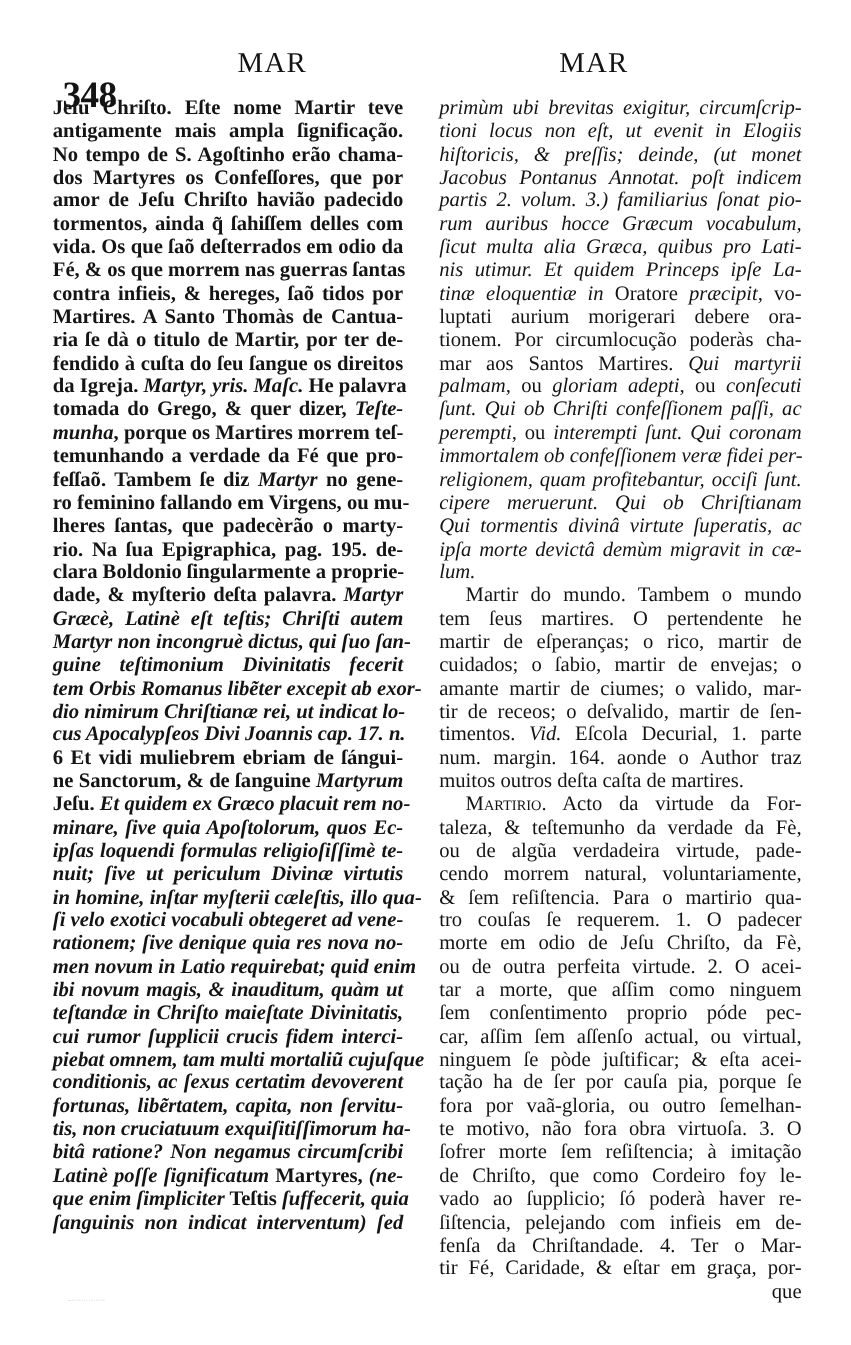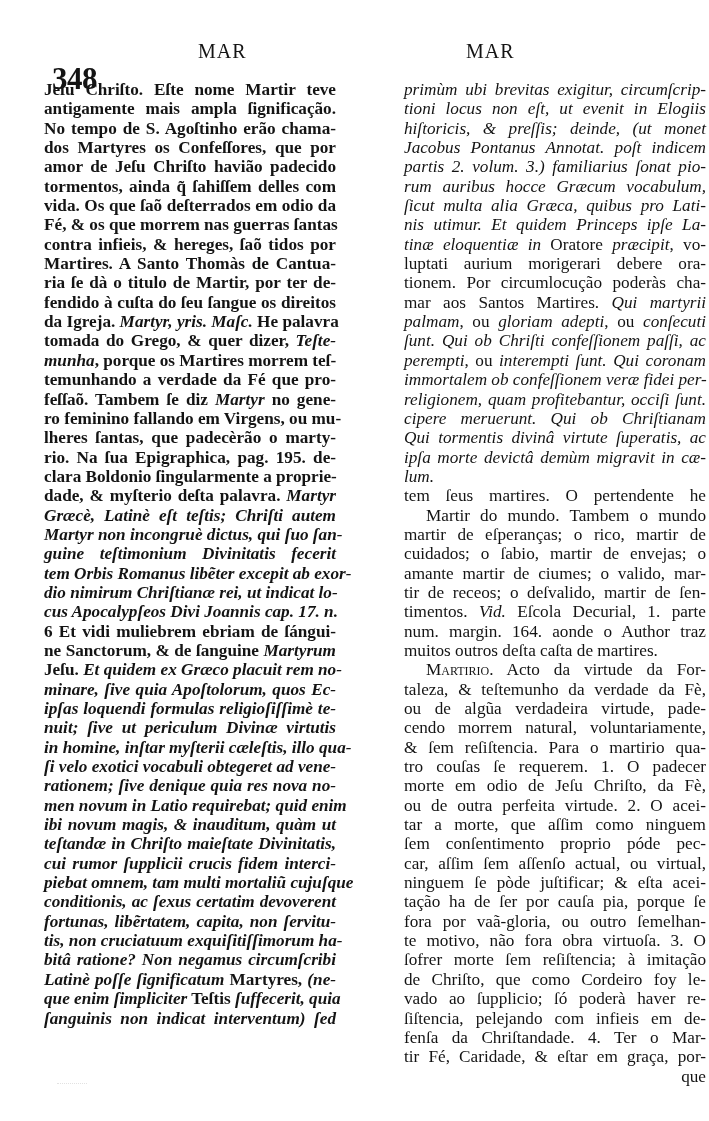--- a/index.html
+++ b/index.html
@@ -6,30 +6,30 @@
   body {
     width: 709px; height: 1121px; position: relative; overflow: hidden;
     font-family: "Liberation Serif", "DejaVu Serif", serif;
     color: #141414;
   }
   .page-number {
     position: absolute; left: 52px; top: 61px;
     font-size: 31px; font-weight: bold; letter-spacing: -0.5px;
   }
   .running-head {
-    position: absolute; top: 40px; font-size: 20px; letter-spacing: 1px;
+    position: absolute; top: 40px; font-size: 24px; letter-spacing: 1px;
   }
   .running-head.left { left: 198px; }
   .running-head.right { left: 466px; }
   .column {
     position: absolute; top: 80px;
     font-size: 17.2px; line-height: 19.35px;
   }
   .column.left { left: 44px; width: 292px; font-weight: bold; }
-  .column.right { left: 366px; width: 302px; margin-left: 38px; }
+  .column.right { left: 366px; width: 302px; }
   .line {
     display: block; white-space: nowrap; height: 19.35px;
     text-align: justify; text-align-last: justify;
     overflow: visible;
   }
   .line.last { text-align-last: left; }
   .line.indent { padding-left: 22px; }
   .line.rightalign { text-align-last: right; }
   .seg-i { font-style: italic; }
   .seg-sc { font-variant: small-caps; }
@@ -112,22 +112,22 @@
       <span class="line"><span class="seg-r">mar aos Santos Martires. </span><span class="seg-i">Qui martyrii</span></span>
       <span class="line"><span class="seg-i">palmam</span><span class="seg-r">, ou </span><span class="seg-i">gloriam adepti</span><span class="seg-r">, ou </span><span class="seg-i">conſecuti</span></span>
       <span class="line"><span class="seg-i">ſunt. Qui ob Chriſti confeſſionem paſſi, ac</span></span>
       <span class="line"><span class="seg-i">perempti</span><span class="seg-r">, ou </span><span class="seg-i">interempti ſunt. Qui coronam</span></span>
       <span class="line"><span class="seg-i">immortalem ob confeſſionem veræ fidei per-</span></span>
       <span class="line"><span class="seg-i">religionem, quam profitebantur, occiſi ſunt.</span></span>
       <span class="line"><span class="seg-i">cipere meruerunt. Qui ob Chriſtianam</span></span>
       <span class="line"><span class="seg-i">Qui tormentis divinâ virtute ſuperatis, ac</span></span>
       <span class="line"><span class="seg-i">ipſa morte devictâ demùm migravit in cæ-</span></span>
       <span class="line last"><span class="seg-i">lum.</span></span>
+      <span class="line indent"><span class="seg-r">Martir do mundo. Tambem o mundo</span></span>
       <span class="line"><span class="seg-r">tem ſeus martires. O pertendente he</span></span>
-      <span class="line indent"><span class="seg-r">Martir do mundo. Tambem o mundo</span></span>
       <span class="line"><span class="seg-r">martir de eſperanças; o rico, martir de</span></span>
       <span class="line"><span class="seg-r">cuidados; o ſabio, martir de envejas; o</span></span>
       <span class="line"><span class="seg-r">amante martir de ciumes; o valido, mar-</span></span>
       <span class="line"><span class="seg-r">tir de receos; o deſvalido, martir de ſen-</span></span>
       <span class="line"><span class="seg-r">timentos. </span><span class="seg-i">Vid.</span><span class="seg-r"> Eſcola Decurial, 1. parte</span></span>
       <span class="line"><span class="seg-r">num. margin. 164. aonde o Author traz</span></span>
       <span class="line last"><span class="seg-r">muitos outros deſta caſta de martires.</span></span>
       <span class="line indent"><span class="seg-sc">Martirio.</span><span class="seg-r"> Acto da virtude da For-</span></span>
       <span class="line"><span class="seg-r">taleza, &amp; teſtemunho da verdade da Fè,</span></span>
       <span class="line"><span class="seg-r">ou de algũa verdadeira virtude, pade-</span></span>

